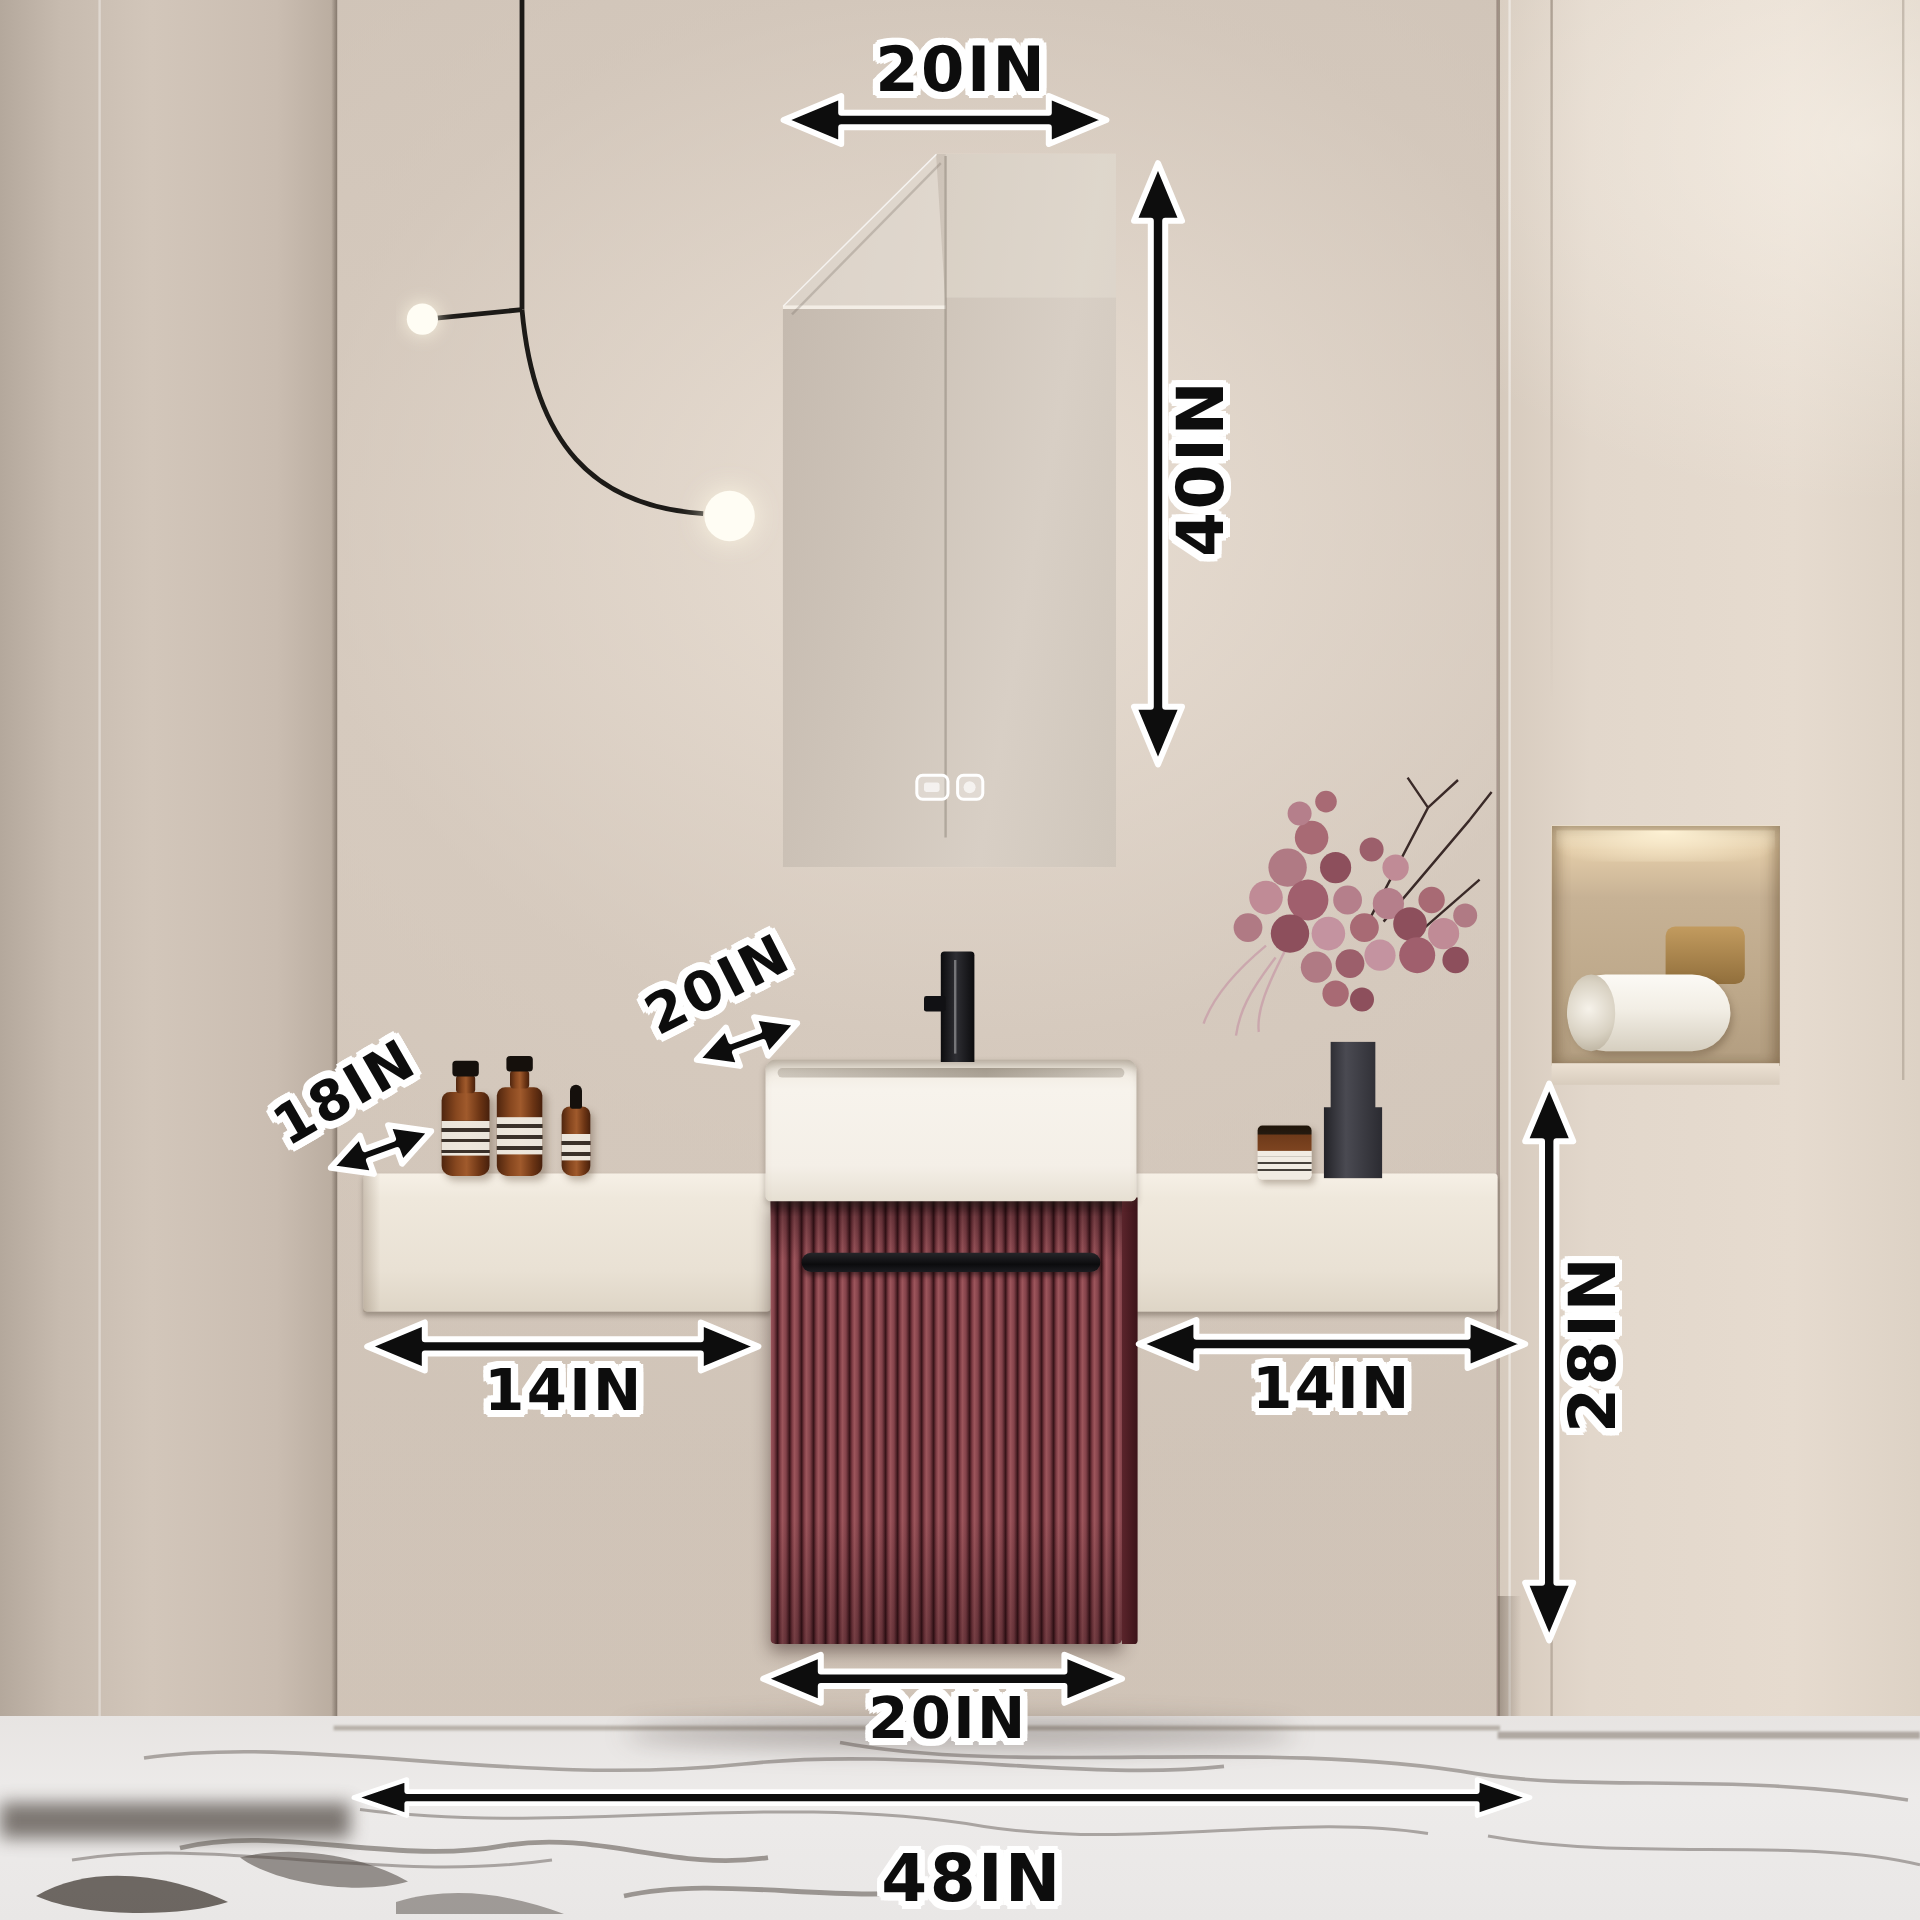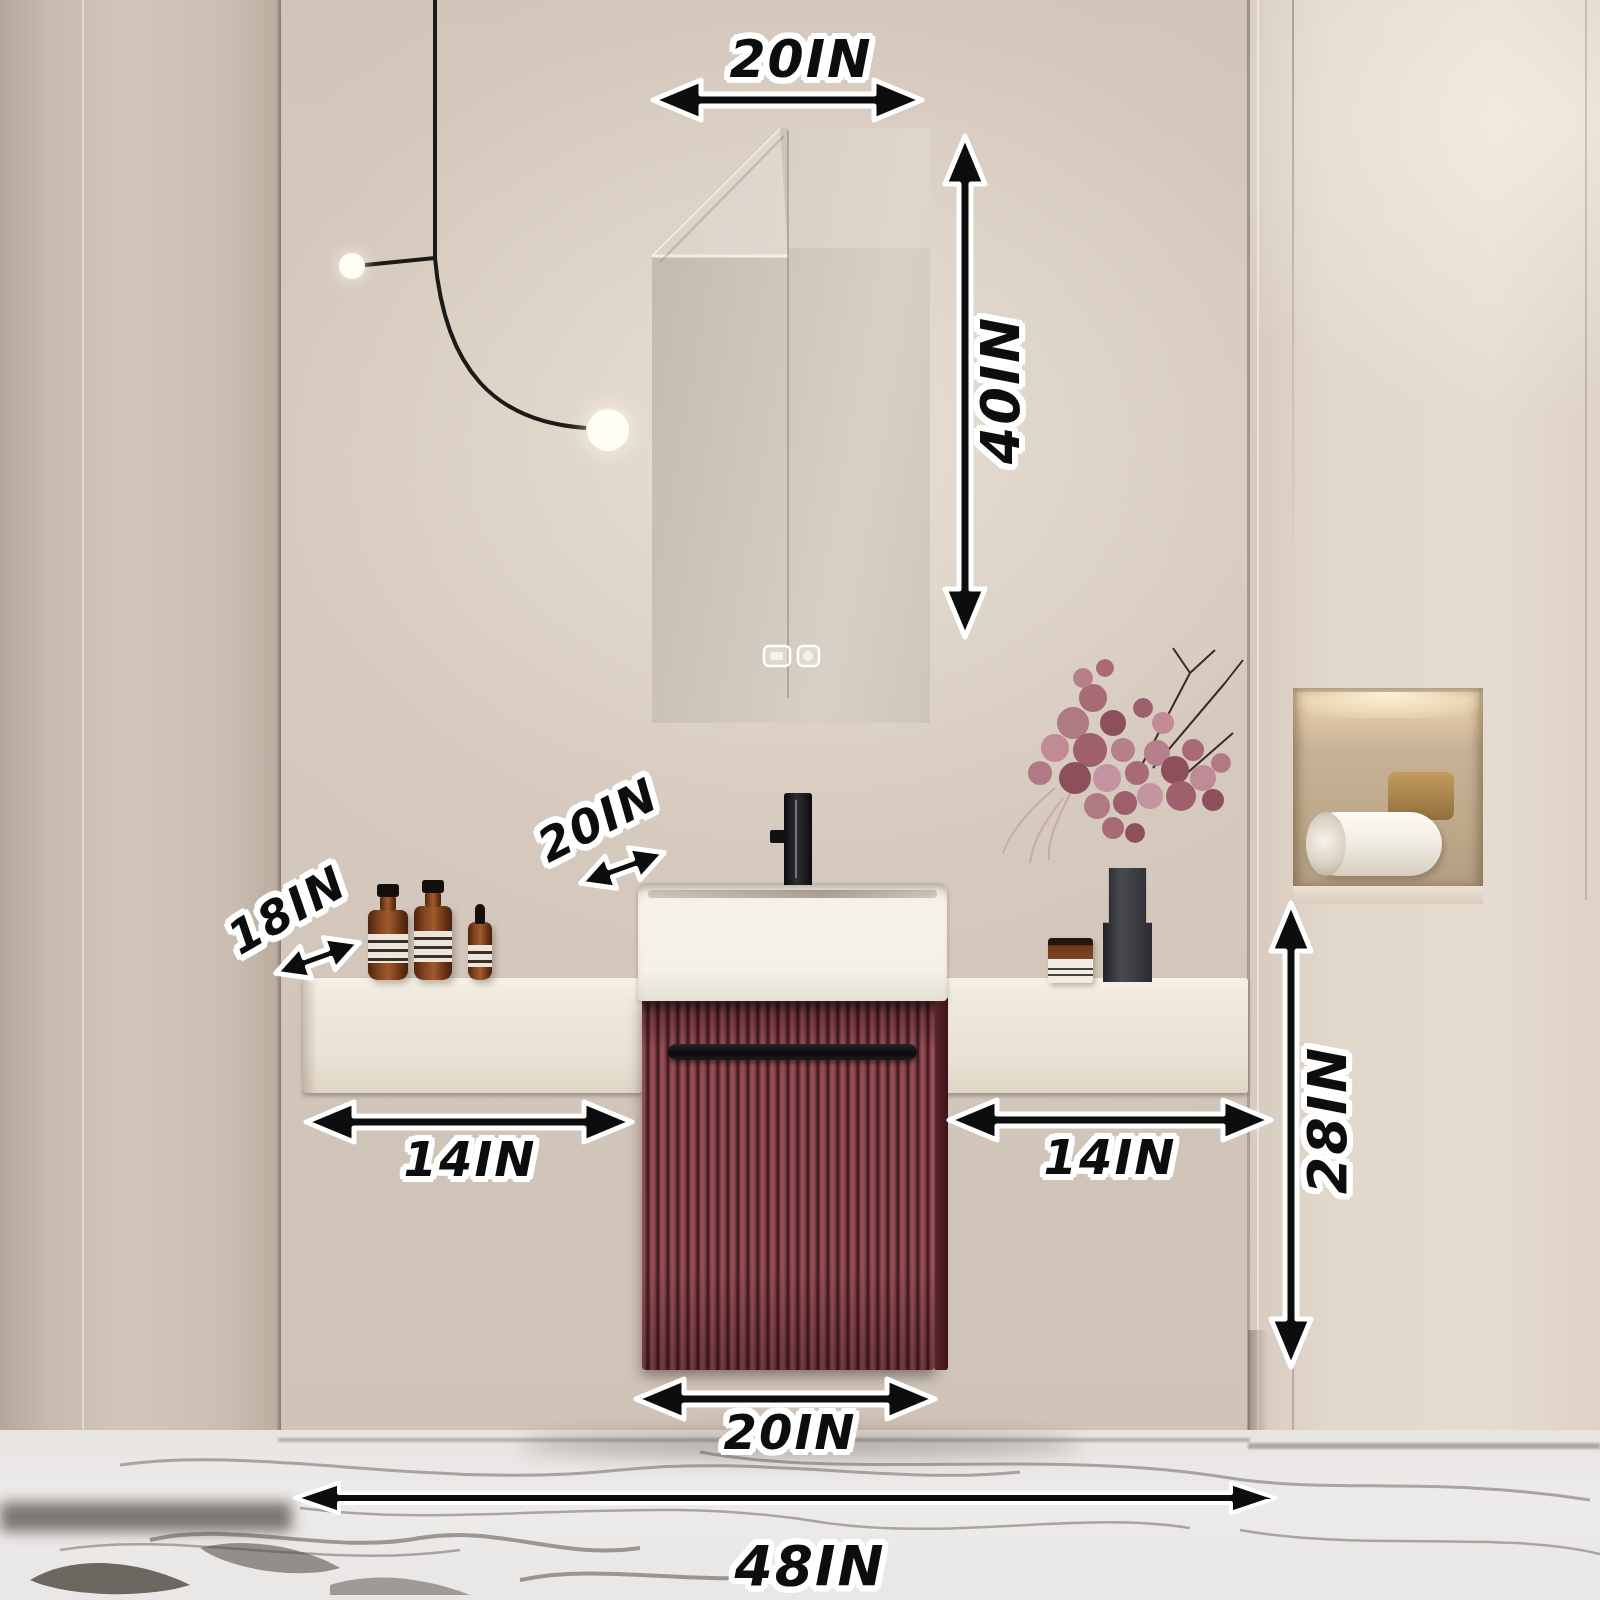--- a/index.html
+++ b/index.html
@@ -1,20 +1,19 @@
 <!DOCTYPE html>
 <html><head>
 <meta charset="utf-8">
 <style>
   html,body{margin:0;padding:0;background:#fff;}
   #stage{
     position:relative;width:1600px;height:1600px;overflow:hidden;
     font-family:"DejaVu Sans","Liberation Sans",sans-serif;
     background:#f9a8d4;
-    font-style:italic;
   }
   #stage *{position:absolute;box-sizing:border-box;}
 
   
   .wall-main{
     left:280px;top:0;width:968px;height:1443px;
     background:
       radial-gradient(1000px 800px at 520px 430px, rgba(236,226,215,.9) 0%, rgba(214,202,190,.55) 55%, rgba(198,185,172,.25) 100%),
       linear-gradient(180deg,#cfc3b7 0%,#d6cabe 40%,#d3c7bb 100%);
   }

